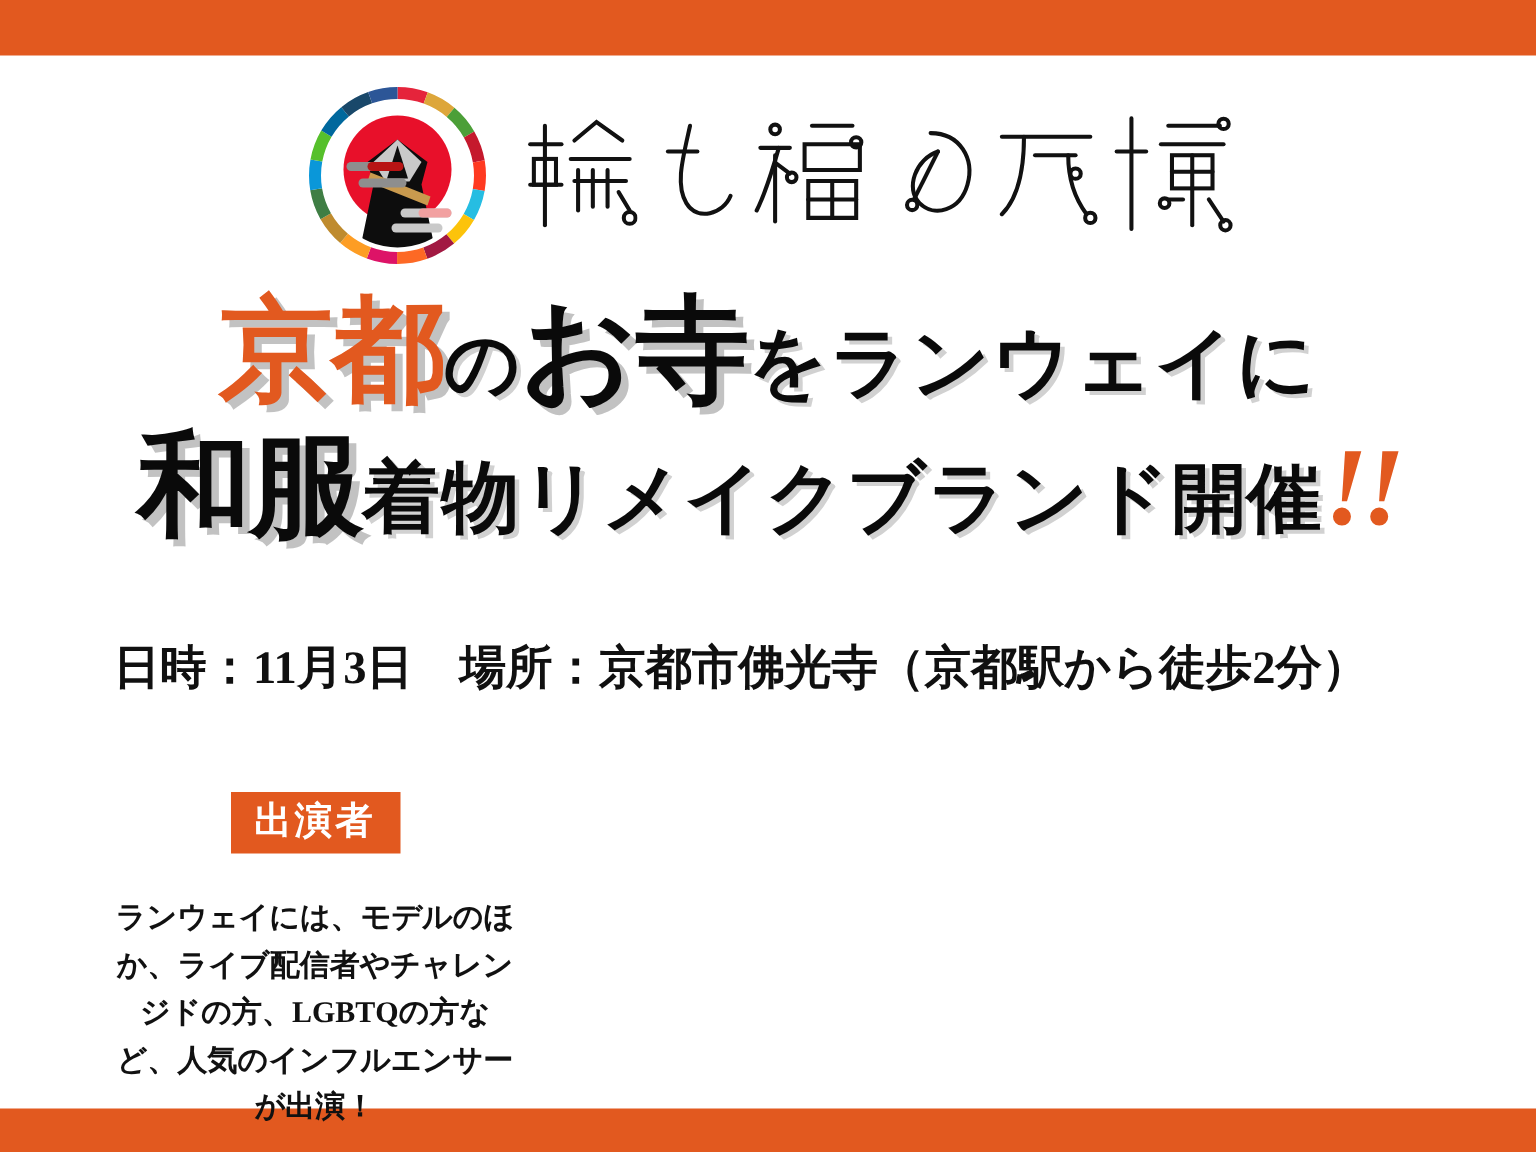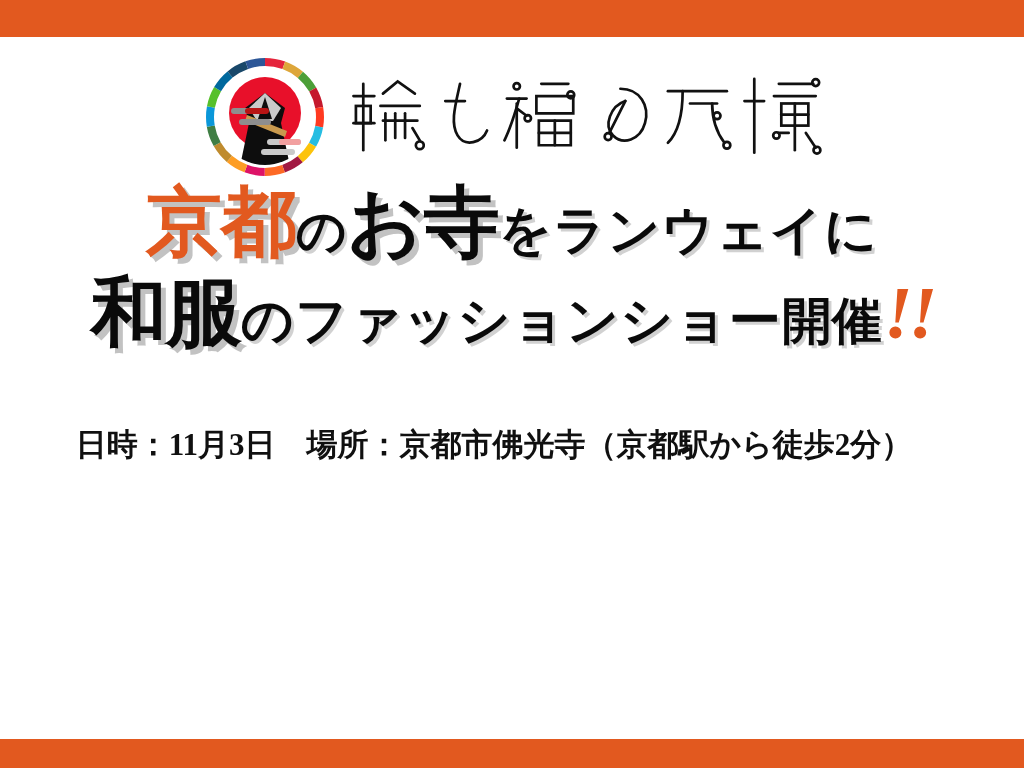--- a/index.html
+++ b/index.html
@@ -57,21 +57,21 @@
     display: flex;
     align-items: center;
     gap: 8px;
     height: 100px;
   }
   #logo-word svg { display: block; height: 86px; }
 
   
   #headline {
     position: absolute;
-    top: 184px;
+    top: 196px;
     left: 0;
     width: 1024px;
     text-align: center;
     font-family: "Liberation Serif", "DejaVu Serif", serif;
   }
 
   .hl-line {
     white-space: nowrap;
     line-height: 1.0;
     display: block;
@@ -303,28 +303,32 @@
         </g>
       </svg>
     </div>
   </div>
 
   <div id="headline">
     <span class="hl-line hl-line-1">
       <span class="hl-big orange">京都</span><span class="hl-small">の</span><span class="hl-big black">お寺</span><span class="hl-kana">をランウェイに</span>
     </span>
     <span class="hl-line hl-line-2">
-      <span class="hl-big black">和服</span><span class="hl-kana">のファッションショー</span><span class="hl-small">開催</span><span class="hl-bang">!!</span>
+      <span class="hl-big black">和服</span><span class="hl-kana">着物リメイクブランド</span><span class="hl-small">開催</span><span class="hl-bang">!!</span>
     </span>
   </div>
 
   <div id="datevenue">日時：11月3日　場所：京都市佛光寺（京都駅から徒歩2分）</div>
 
   <div id="columns">
 
+    <div class="col">
+      <div class="col-badge">出演者</div>
+      <div class="col-body">ランウェイには、モデルのほか、ライブ配信者やチャレンジドの方、LGBTQの方など、人気のインフルエンサーが出演！</div>
+    </div>
 
 
     <div class="col">
     </div>
 
   </div>
 
 </div>
 
 </body></html>

